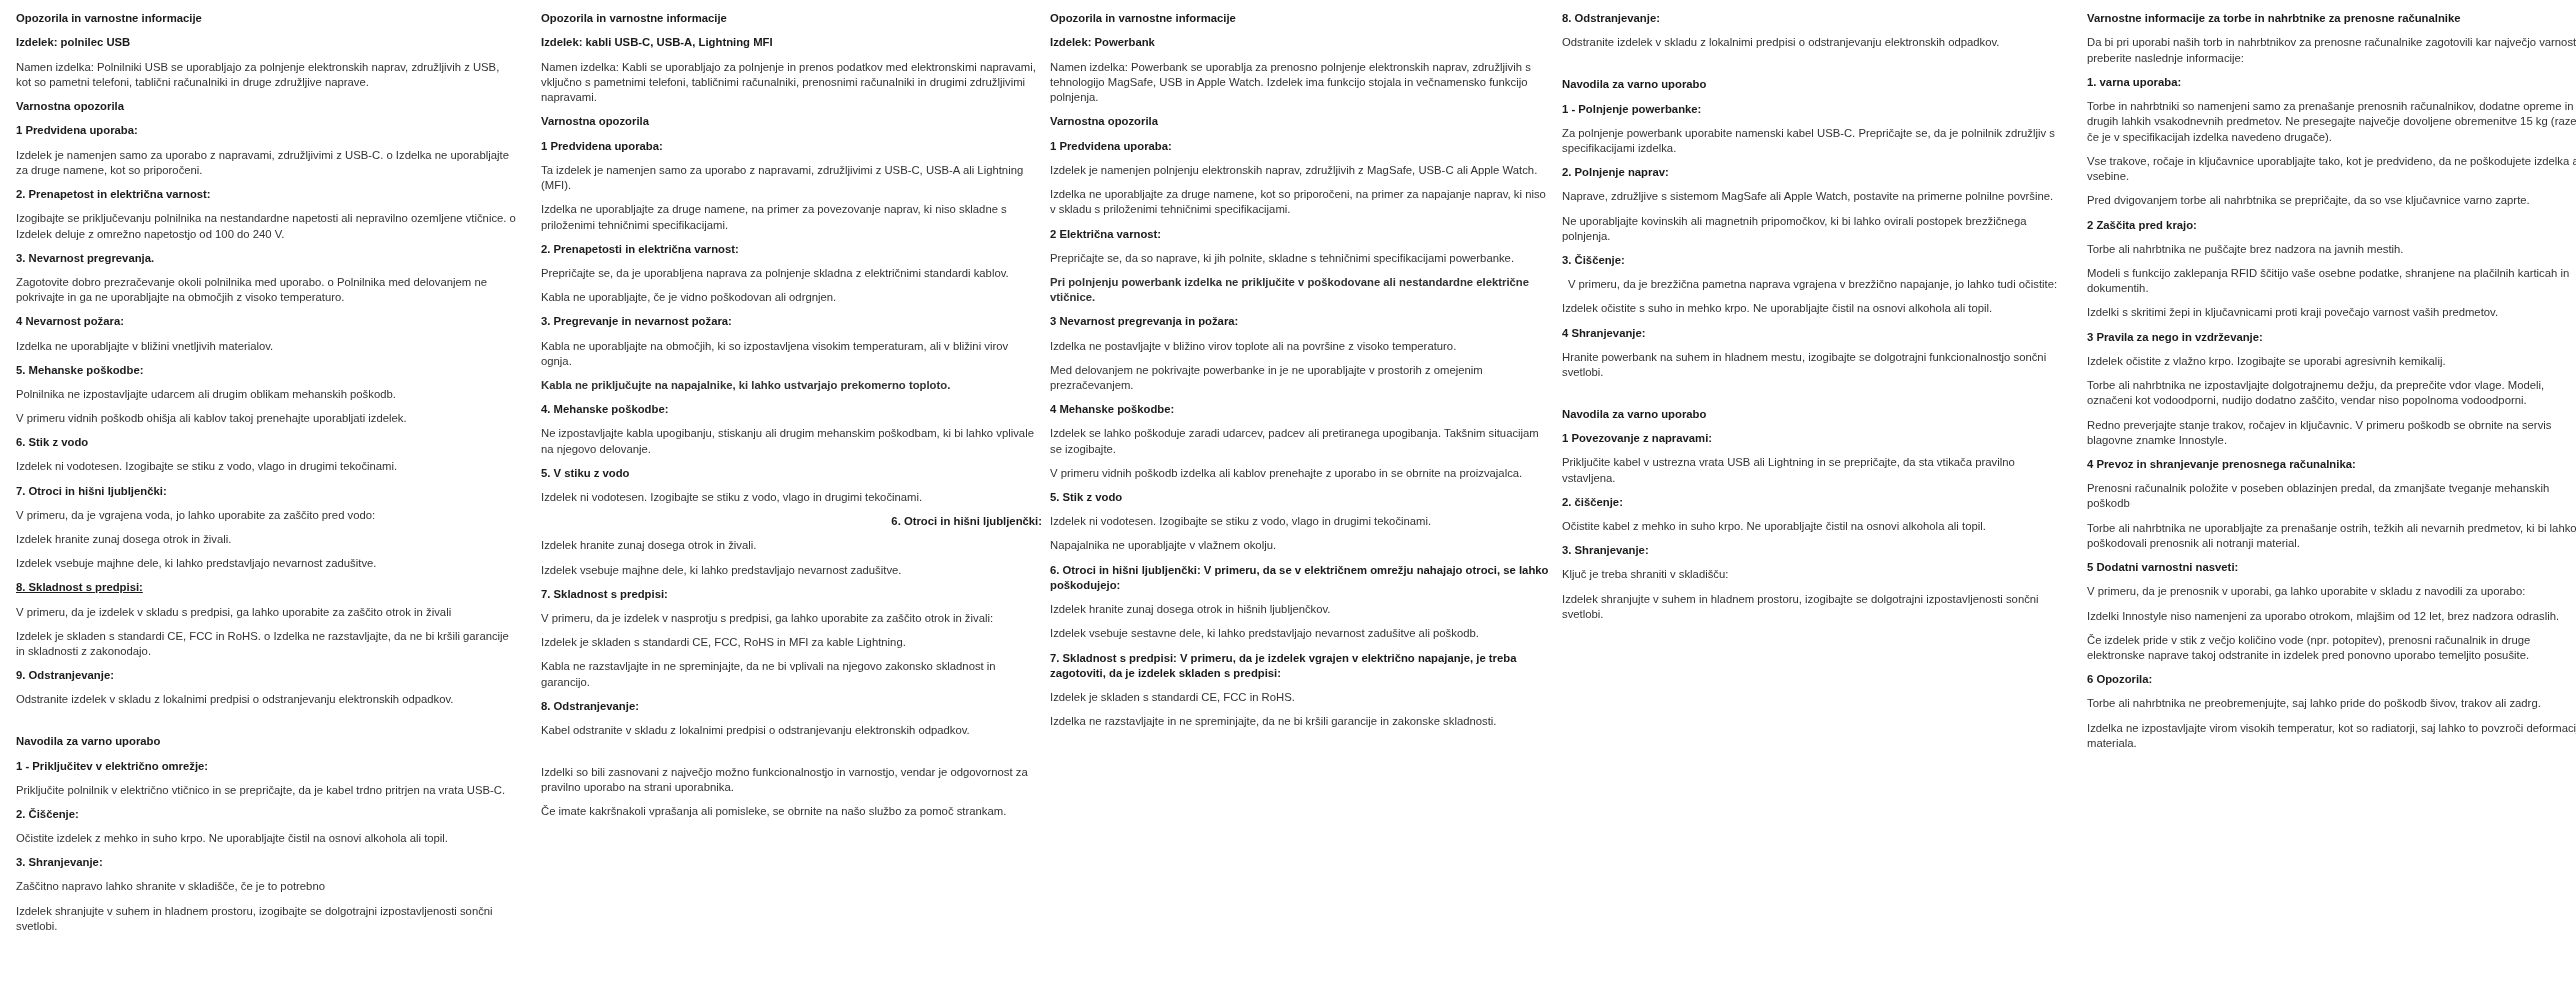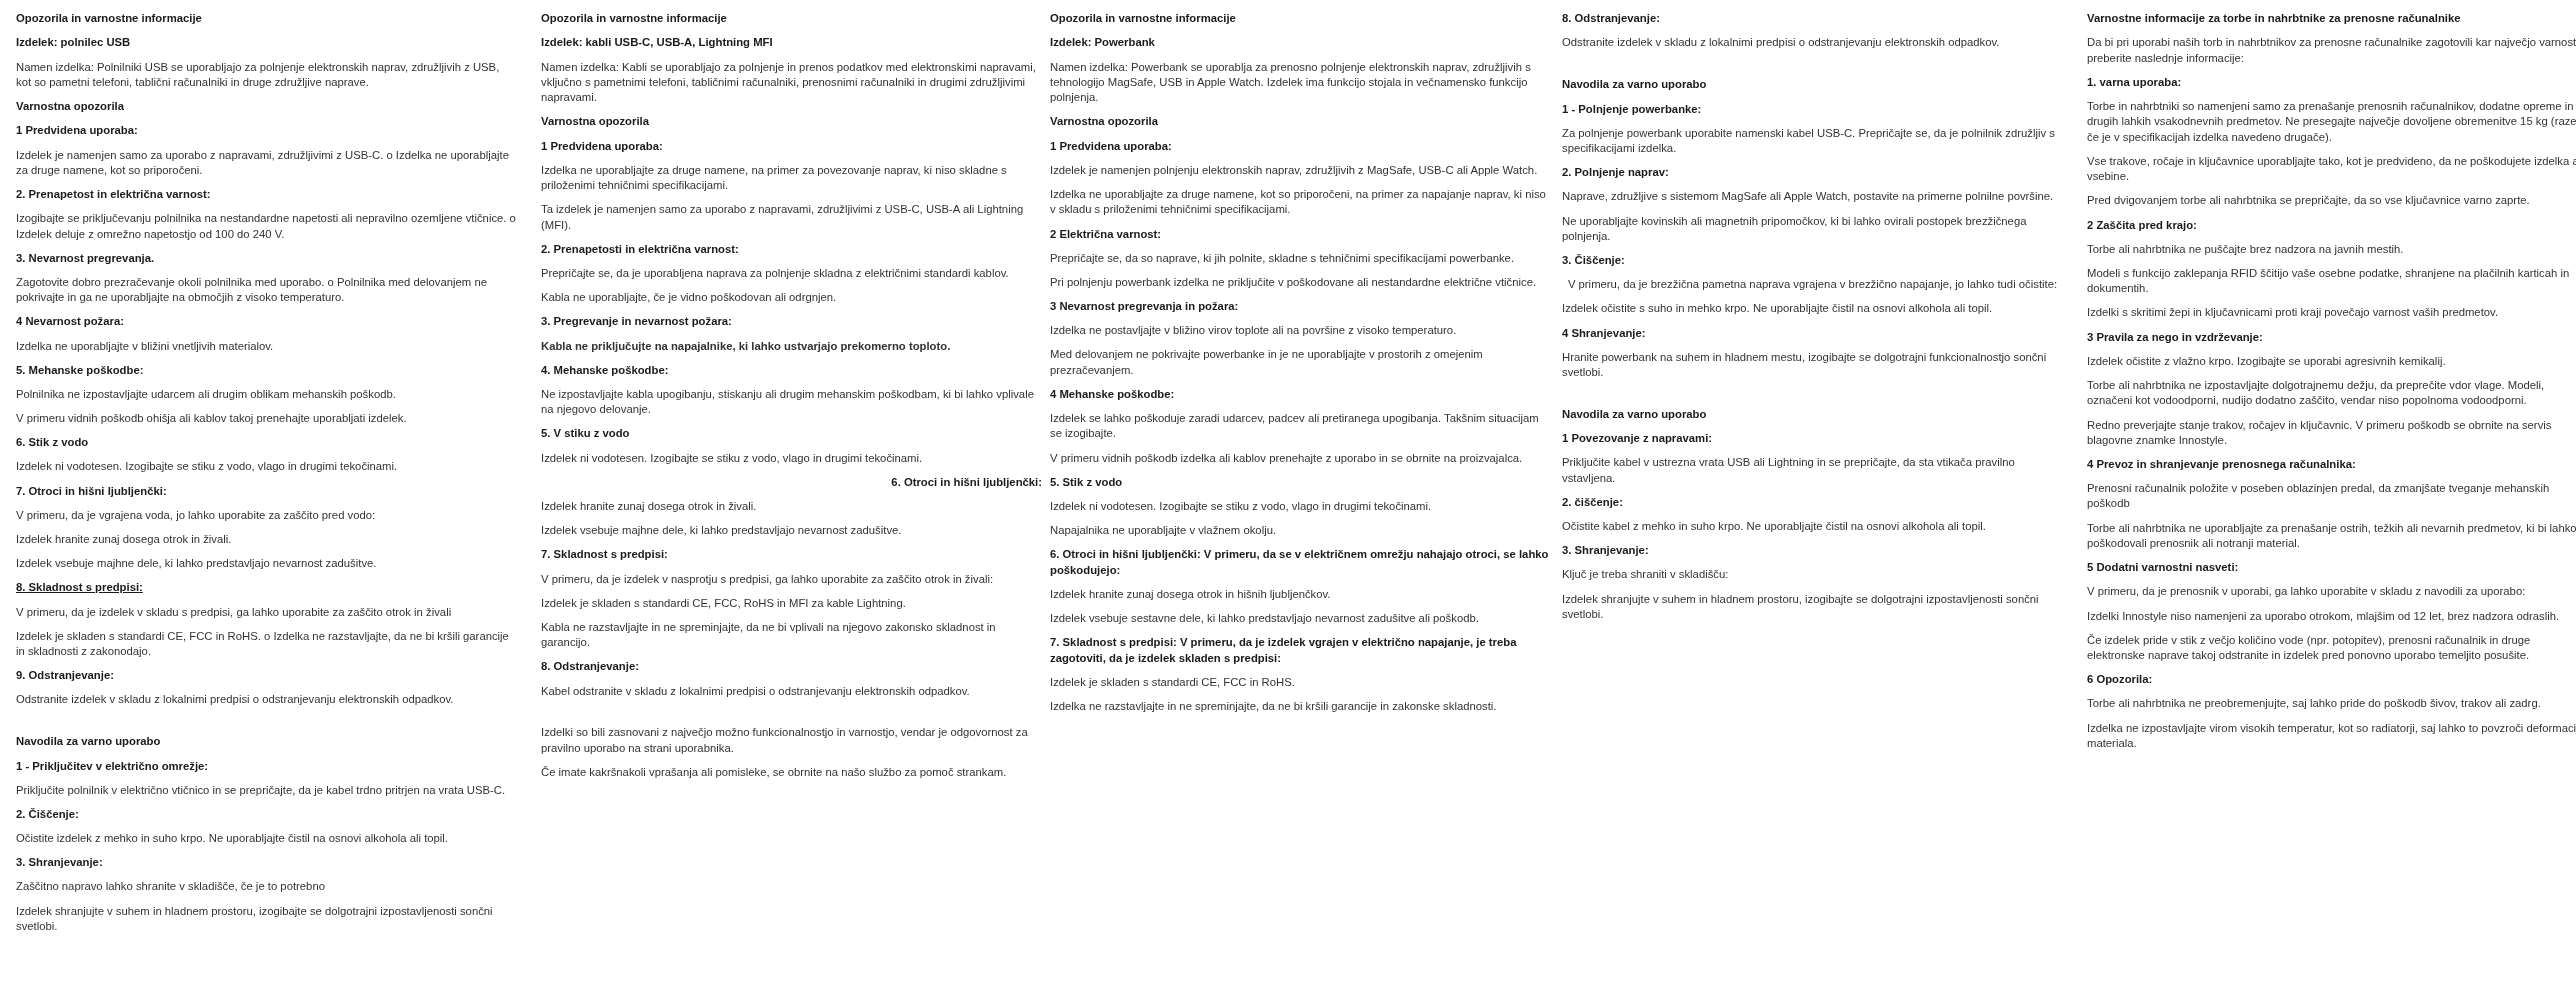--- a/index.html
+++ b/index.html
@@ -82,26 +82,27 @@
       <p class="h" style="color: rgb(27, 27, 27);">3. Shranjevanje:</p>
       <p class="p" style="color: rgb(51, 51, 51);">Zaščitno napravo lahko shranite v skladišče, če je to potrebno</p>
       <p class="p" style="color: rgb(51, 51, 51);">Izdelek shranjujte v suhem in hladnem prostoru, izogibajte se dolgotrajni izpostavljenosti sončni svetlobi.</p>
     </section>
     <section class="col" style="left: 541px;">
       <p class="h" style="color: rgb(27, 27, 27);">Opozorila in varnostne informacije</p>
       <p class="h" style="color: rgb(27, 27, 27);">Izdelek: kabli USB-C, USB-A, Lightning MFI</p>
       <p class="p" style="color: rgb(51, 51, 51);">Namen izdelka: Kabli se uporabljajo za polnjenje in prenos podatkov med elektronskimi napravami, vključno s pametnimi telefoni, tabličnimi računalniki, prenosnimi računalniki in drugimi združljivimi napravami.</p>
       <p class="h" style="color: rgb(27, 27, 27);">Varnostna opozorila</p>
       <p class="h" style="color: rgb(27, 27, 27);">1 Predvidena uporaba:</p>
+      <p class="p" style="color: rgb(51, 51, 51);">Ta izdelek je namenjen samo za uporabo z napravami, združljivimi z USB-C, USB-A ali Lightning (MFI).</p>
       <p class="p" style="color: rgb(51, 51, 51);">Izdelka ne uporabljajte za druge namene, na primer za povezovanje naprav, ki niso skladne s priloženimi tehničnimi specifikacijami.</p>
-      <p class="p" style="color: rgb(51, 51, 51);">Ta izdelek je namenjen samo za uporabo z napravami, združljivimi z USB-C, USB-A ali Lightning (MFI).</p>
       <p class="h" style="color: rgb(27, 27, 27);">2. Prenapetosti in električna varnost:</p>
       <p class="p" style="color: rgb(51, 51, 51);">Prepričajte se, da je uporabljena naprava za polnjenje skladna z električnimi standardi kablov.</p>
       <p class="p" style="color: rgb(51, 51, 51);">Kabla ne uporabljajte, če je vidno poškodovan ali odrgnjen.</p>
       <p class="h" style="color: rgb(27, 27, 27);">3. Pregrevanje in nevarnost požara:</p>
+      <p class="p" style="color: rgb(51, 51, 51);">Kabla ne uporabljajte na območjih, ki so izpostavljena visokim temperaturam, ali v bližini virov ognja.</p>
       <p class="p" style="color: rgb(51, 51, 51); font-weight: bold;">Kabla ne priključujte na napajalnike, ki lahko ustvarjajo prekomerno toploto.</p>
       <p class="h" style="color: rgb(27, 27, 27);">4. Mehanske poškodbe:</p>
       <p class="p" style="color: rgb(51, 51, 51);">Ne izpostavljajte kabla upogibanju, stiskanju ali drugim mehanskim poškodbam, ki bi lahko vplivale na njegovo delovanje.</p>
       <p class="h" style="color: rgb(27, 27, 27);">5. V stiku z vodo</p>
       <p class="p" style="color: rgb(51, 51, 51);">Izdelek ni vodotesen. Izogibajte se stiku z vodo, vlago in drugimi tekočinami.</p>
       <p class="h" style="color: rgb(27, 27, 27); text-align: right;">6. Otroci in hišni ljubljenčki:</p>
       <p class="p" style="color: rgb(51, 51, 51);">Izdelek hranite zunaj dosega otrok in živali.</p>
       <p class="p" style="color: rgb(51, 51, 51);">Izdelek vsebuje majhne dele, ki lahko predstavljajo nevarnost zadušitve.</p>
       <p class="h" style="color: rgb(27, 27, 27);">7. Skladnost s predpisi:</p>
       <p class="p" style="color: rgb(51, 51, 51);">V primeru, da je izdelek v nasprotju s predpisi, ga lahko uporabite za zaščito otrok in živali:</p>
@@ -116,21 +117,21 @@
     <section class="col" style="left: 1050px;">
       <p class="h" style="color: rgb(27, 27, 27);">Opozorila in varnostne informacije</p>
       <p class="h" style="color: rgb(27, 27, 27);">Izdelek: Powerbank</p>
       <p class="p" style="color: rgb(51, 51, 51);">Namen izdelka: Powerbank se uporablja za prenosno polnjenje elektronskih naprav, združljivih s tehnologijo MagSafe, USB in Apple Watch. Izdelek ima funkcijo stojala in večnamensko funkcijo polnjenja.</p>
       <p class="h" style="color: rgb(27, 27, 27);">Varnostna opozorila</p>
       <p class="h" style="color: rgb(27, 27, 27);">1 Predvidena uporaba:</p>
       <p class="p" style="color: rgb(51, 51, 51);">Izdelek je namenjen polnjenju elektronskih naprav, združljivih z MagSafe, USB-C ali Apple Watch.</p>
       <p class="p" style="color: rgb(51, 51, 51);">Izdelka ne uporabljajte za druge namene, kot so priporočeni, na primer za napajanje naprav, ki niso v skladu s priloženimi tehničnimi specifikacijami.</p>
       <p class="h" style="color: rgb(27, 27, 27);">2 Električna varnost:</p>
       <p class="p" style="color: rgb(51, 51, 51);">Prepričajte se, da so naprave, ki jih polnite, skladne s tehničnimi specifikacijami powerbanke.</p>
-      <p class="p" style="color: rgb(51, 51, 51);">Pri polnjenju powerbank izdelka ne priključite v poškodovane ali nestandardne električne vtičnice.</p>
+      <p class="p" style="color: rgb(51, 51, 51); font-weight: bold;">Pri polnjenju powerbank izdelka ne priključite v poškodovane ali nestandardne električne vtičnice.</p>
       <p class="h" style="color: rgb(27, 27, 27);">3 Nevarnost pregrevanja in požara:</p>
       <p class="p" style="color: rgb(51, 51, 51);">Izdelka ne postavljajte v bližino virov toplote ali na površine z visoko temperaturo.</p>
       <p class="p" style="color: rgb(51, 51, 51);">Med delovanjem ne pokrivajte powerbanke in je ne uporabljajte v prostorih z omejenim prezračevanjem.</p>
       <p class="h" style="color: rgb(27, 27, 27);">4 Mehanske poškodbe:</p>
       <p class="p" style="color: rgb(51, 51, 51);">Izdelek se lahko poškoduje zaradi udarcev, padcev ali pretiranega upogibanja. Takšnim situacijam se izogibajte.</p>
       <p class="p" style="color: rgb(51, 51, 51);">V primeru vidnih poškodb izdelka ali kablov prenehajte z uporabo in se obrnite na proizvajalca.</p>
       <p class="h" style="color: rgb(27, 27, 27);">5. Stik z vodo</p>
       <p class="p" style="color: rgb(51, 51, 51);">Izdelek ni vodotesen. Izogibajte se stiku z vodo, vlago in drugimi tekočinami.</p>
       <p class="p" style="color: rgb(51, 51, 51);">Napajalnika ne uporabljajte v vlažnem okolju.</p>
       <p class="h" style="color: rgb(27, 27, 27);">6. Otroci in hišni ljubljenčki: V primeru, da se v električnem omrežju nahajajo otroci, se lahko poškodujejo:</p>

